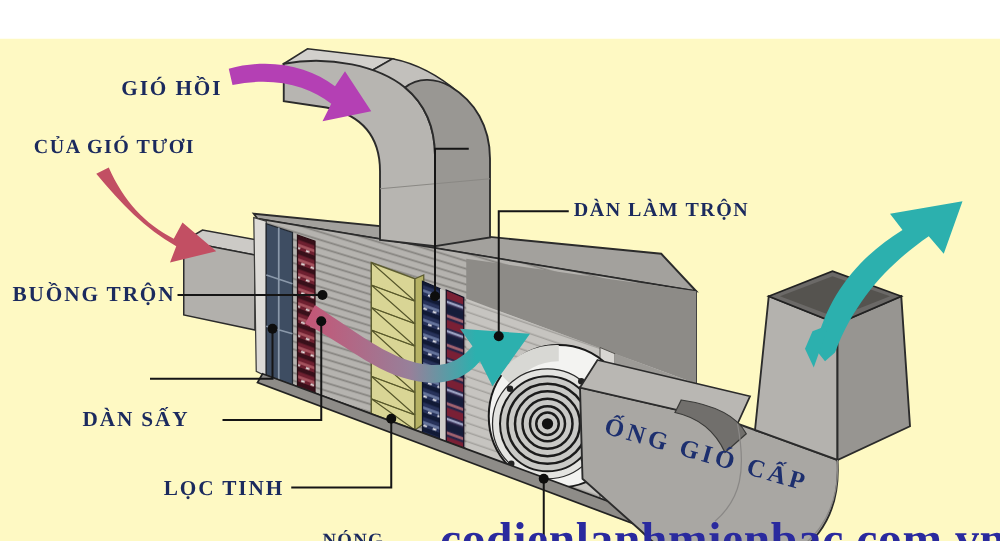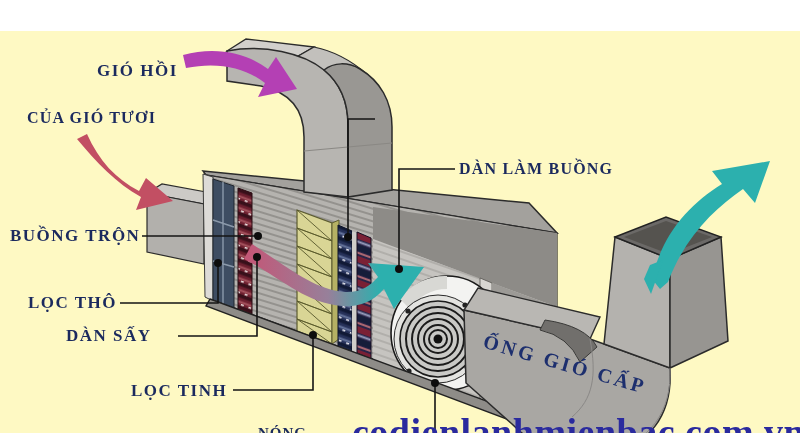--- a/index.html
+++ b/index.html
@@ -167,21 +167,20 @@
     <path d="M375,88 H348 V206"></path>
         <circle cx="348" cy="206" r="4" fill="#0d0d0d" stroke="none"></circle>
     <path d="M455,138 H399 V238"></path>
         <circle cx="399" cy="238" r="4" fill="#0d0d0d" stroke="none"></circle>
   </g>
 </svg>
 
 <div class="lbl big" style="left:97px;top:30px;">GIÓ HỒI</div>
 <div class="lbl mid" style="left:27px;top:78px;">CỦA GIÓ TƯƠI</div>
 <div class="lbl big" style="left:10px;top:195px;">BUỒNG TRỘN</div>
-<div class="lbl big" style="left:28px;top:262px;">LỌC THÔ</div>
 <div class="lbl big" style="left:131px;top:350px;">LỌC TINH</div>
 <div class="lbl big" style="left:66px;top:295px;">DÀN SẤY</div>
 <div class="lbl sm" style="left:258px;top:394px;">NÓNG</div>
-<div class="lbl mid" style="left:459px;top:129px;">DÀN LÀM BUỒNG</div>
+<div class="lbl mid" style="left:459px;top:129px;">DÀN LÀM TRỘN</div>
 <div class="lbl" id="ong-gio-cap">ỐNG GIÓ CẤP</div>
 <div class="lbl" id="watermark">codienlanhmienbac.com.vn</div>
 
 </div>
 
 </body></html>

